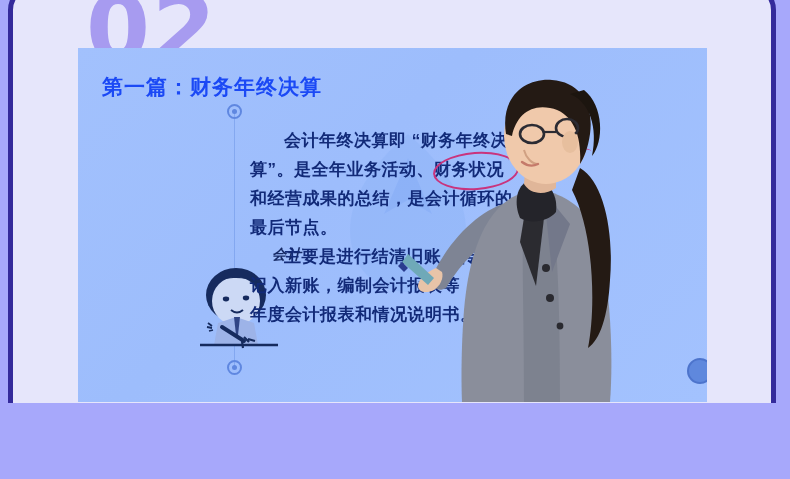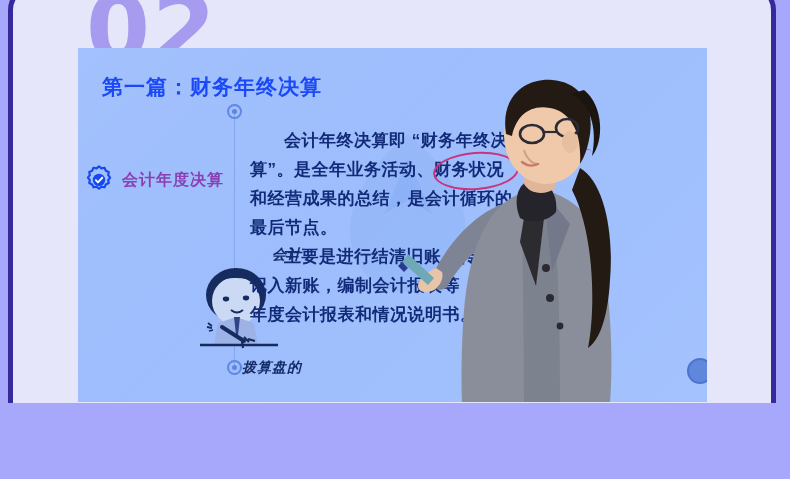--- a/index.html
+++ b/index.html
@@ -230,28 +230,20 @@
 
   <div class="slide-panel">
 
     <svg class="watermark" viewBox="0 0 160 170">
       <path d="M80 6 C44 36 22 70 22 102 C22 140 48 164 80 164 C112 164 138 140 138 102 C138 70 116 36 80 6 Z" fill="#7ea8f2" opacity="0.45"></path>
       <path d="M80 30 L104 86 L80 72 L56 86 Z" fill="#6f9cee" opacity="0.55"></path>
     </svg>
 
     <div class="slide-title">第一篇：财务年终决算</div>
 
-    <div class="topic-row">
-      <svg class="gear-icon" viewBox="0 0 32 32">
-        <path d="M16 1.5 l2.6 2.1 3.3-.6 1.4 3.1 3.1 1.4 -.6 3.3 2.1 2.6 -2.1 2.6 .6 3.3 -3.1 1.4 -1.4 3.1 -3.3-.6 -2.6 2.1 -2.6-2.1 -3.3 .6 -1.4-3.1 -3.1-1.4 .6-3.3 -2.1-2.6 2.1-2.6 -.6-3.3 3.1-1.4 1.4-3.1 3.3 .6 Z" fill="none" stroke="#1648ef" stroke-width="2.3" stroke-linejoin="round"></path>
-        <circle cx="16" cy="16" r="6.6" fill="#1648ef"></circle>
-        <path d="M12.6 16.2 l2.3 2.4 4.6-5" fill="none" stroke="#ffffff" stroke-width="2" stroke-linecap="round" stroke-linejoin="round"></path>
-      </svg>
-      <span class="topic-label">会计年度决算</span>
-    </div>
 
     <div class="divider"></div>
     <div class="dot-marker dot-top"></div>
     <div class="dot-marker dot-bottom"></div>
 
     <div class="mascot">
       <div class="mascot-caption">会计</div>
       <svg class="mascot-art" viewBox="0 0 120 92">
         <ellipse cx="58" cy="30" rx="30" ry="27" fill="#162b5e"></ellipse>
         <ellipse cx="58" cy="36" rx="24" ry="24" fill="#ccd9f5"></ellipse>
@@ -259,21 +251,20 @@
         <ellipse cx="48" cy="34" rx="3.2" ry="2.4" fill="#162b5e"></ellipse>
         <ellipse cx="68" cy="33" rx="3.2" ry="2.4" fill="#162b5e"></ellipse>
         <path d="M53 45 q6 5 12 0" fill="none" stroke="#162b5e" stroke-width="2"></path>
         <path d="M40 58 L58 52 L76 58 L80 80 L36 80 Z" fill="#9db3e8"></path>
         <path d="M56 52 L62 52 L60 70 L58 70 Z" fill="#2f4485"></path>
         <path d="M44 62 L66 76" stroke="#162b5e" stroke-width="4" fill="none" stroke-linecap="round"></path>
         <path d="M22 80 L100 80" stroke="#162b5e" stroke-width="2.6"></path>
         <path d="M66 72 l5 5 m-7 -1 l1 7 m5 -9 l7 2" stroke="#162b5e" stroke-width="2.2" fill="none"></path>
         <path d="M30 58 l4 3 m-5 1 l5 1 m-3 3 l4 -1" stroke="#162b5e" stroke-width="1.8" fill="none"></path>
       </svg>
-      <div class="mascot-caption">拨算盘的</div>
     </div>
 
     <div class="body-text">
       <p>会计年终决算即 “财务年终决算”。是全年业务活动、财务状况和经营成果的总结，是会计循环的最后节点。</p>
       <p>主要是进行结清旧账，转账和记入新账，编制会计报表等，包括年度会计报表和情况说明书。</p>
     </div>
 
     <div class="annotation-ellipse"></div>
     <div class="annotation-tail"></div>
 

